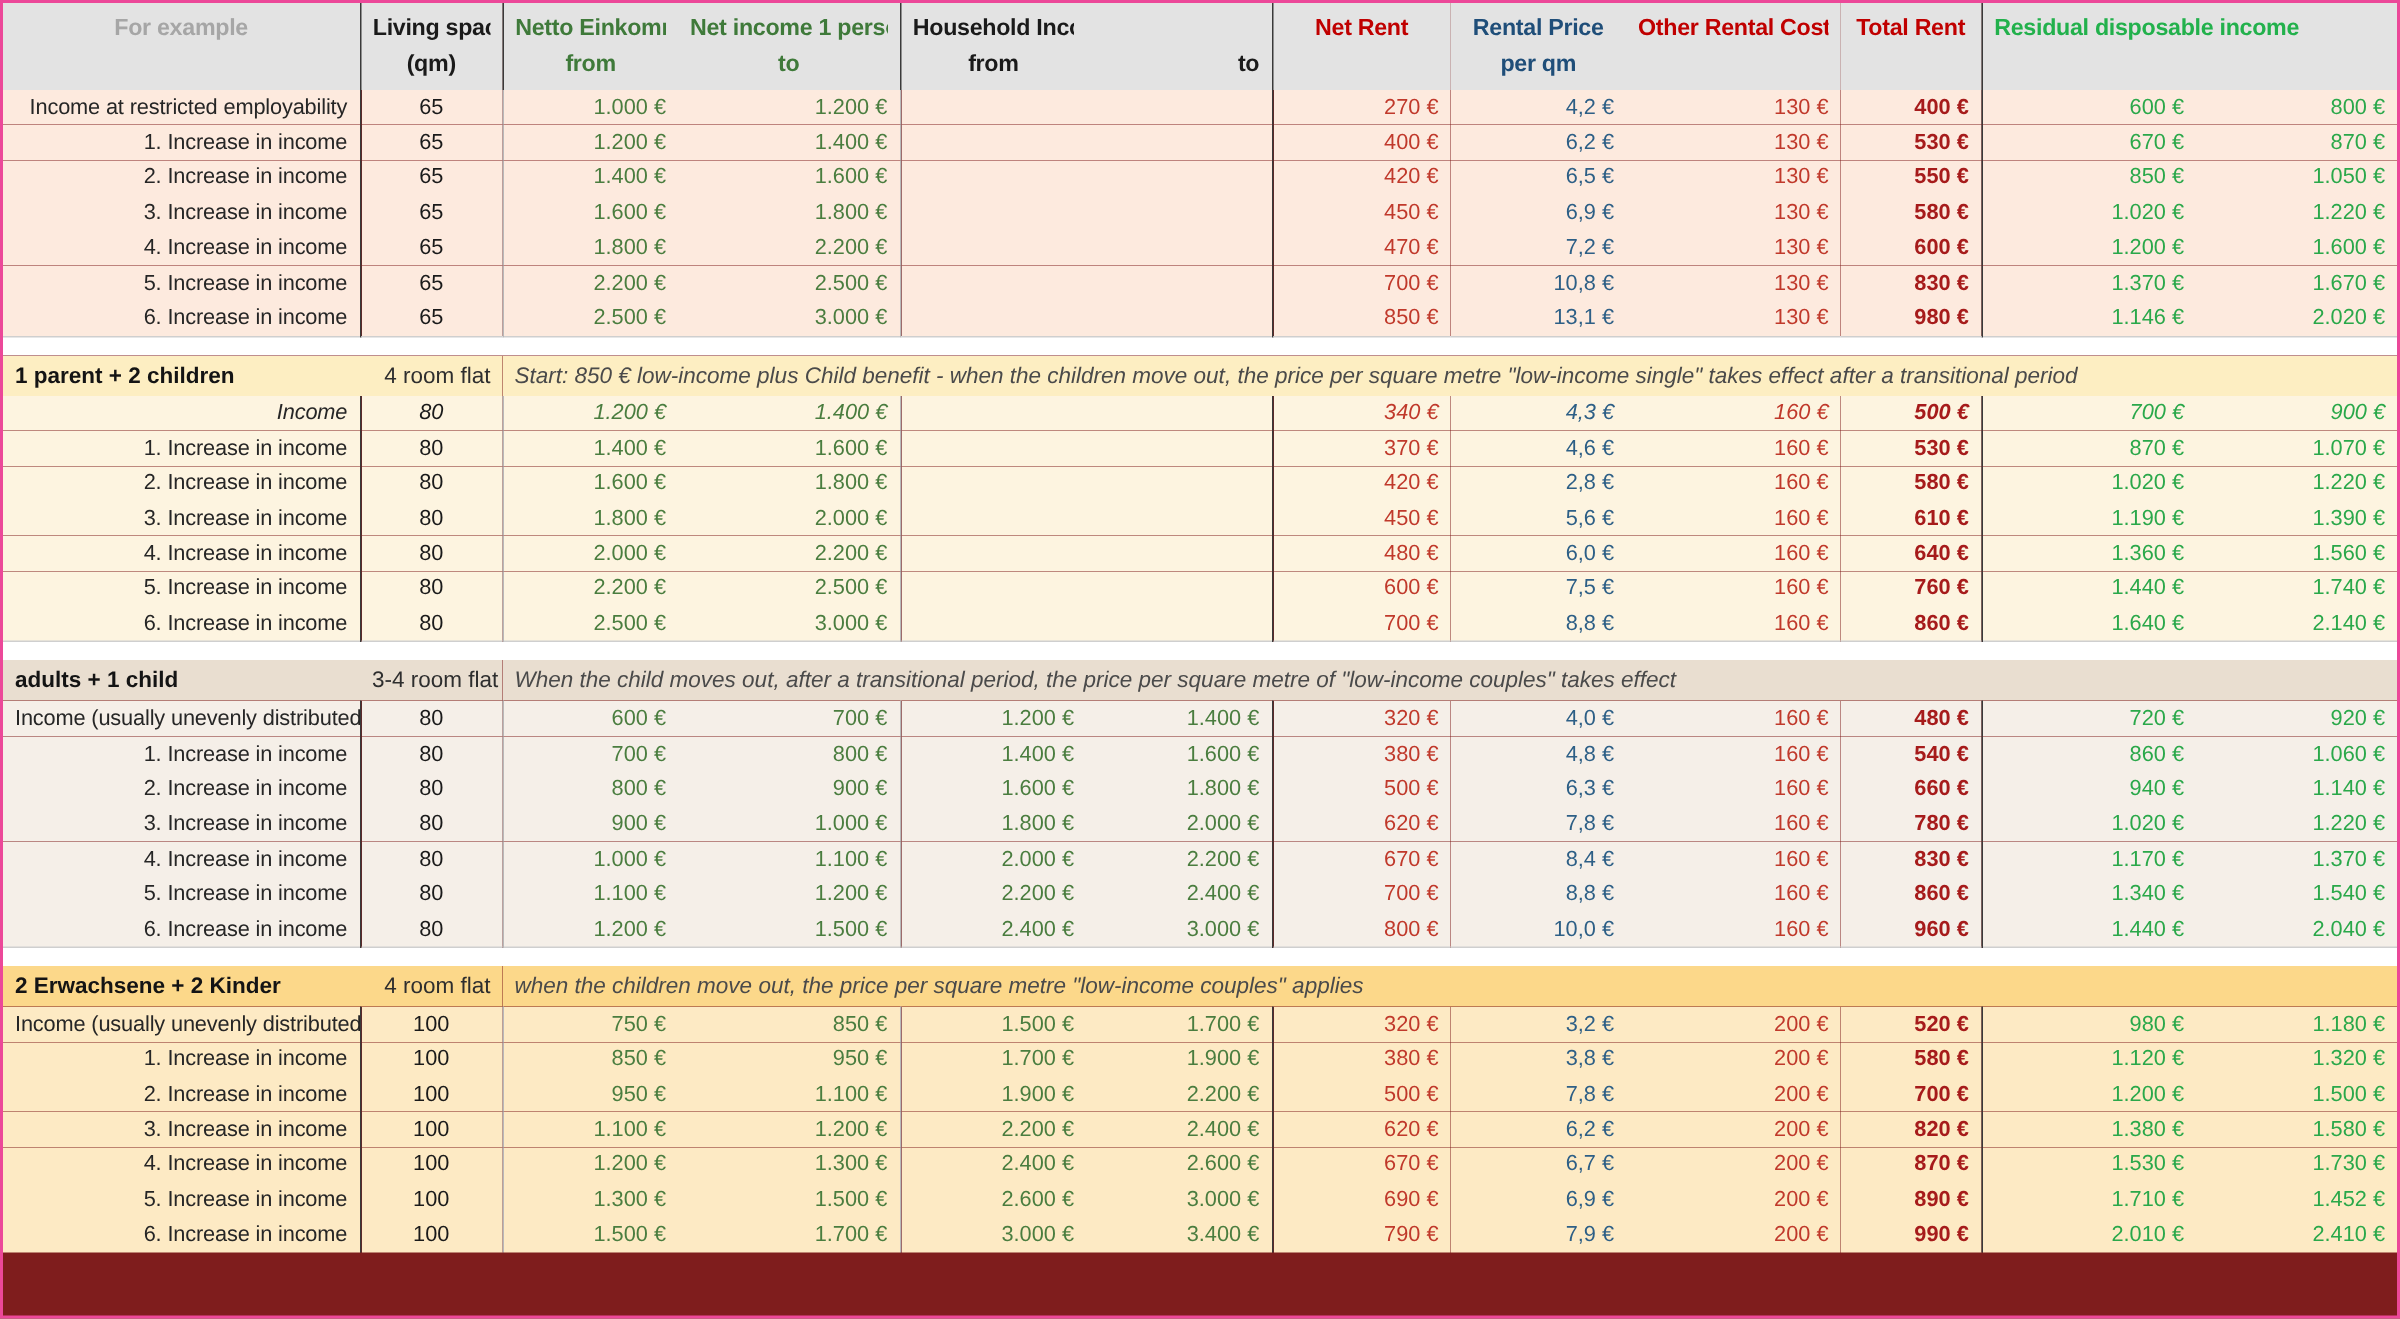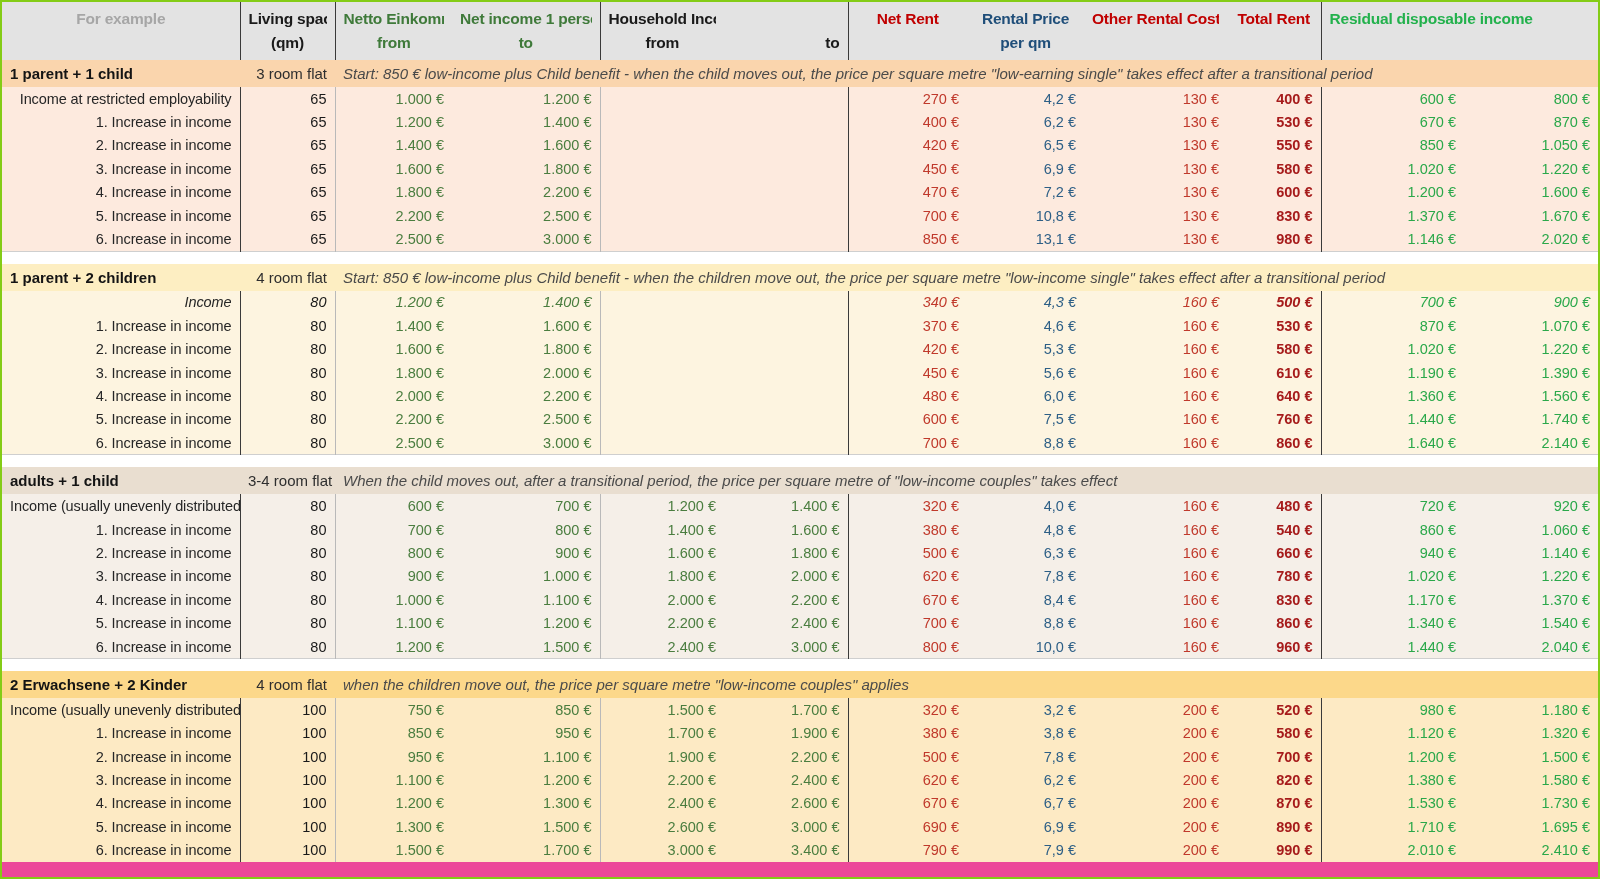--- a/index.html
+++ b/index.html
@@ -10,22 +10,22 @@
   body {
     width: 1600px;
     height: 879px;
     font-family: "Liberation Sans", sans-serif;
     overflow: hidden;
   }
   .sheet {
     width: 1600px;
     height: 879px;
     box-sizing: border-box;
-    border: 2px solid #84cc16;
-    background: #ec4899;
+    border: 2px solid #ec4899;
+    background: #7f1d1d;
     position: relative;
   }
   table.grid {
     border-collapse: collapse;
     table-layout: fixed;
     width: 1596px;
   }
   col.c-label    { width: 238px; }
   col.c-space    { width: 95px;  }
   col.c-netfrom  { width: 117px; }
@@ -112,21 +112,21 @@
   }
   td.cell-label {
     text-align: right;
     font-size: 12.8px;
     color: #262626;
     letter-spacing: -0.1px;
     padding-left: 5px;
     padding-right: 2px;
   }
   td.cell-num { text-align: right; }
-  td.cell-space { text-align: right; color: #1a1a1a; font-size: 15px; }
+  td.cell-space { text-align: center; color: #1a1a1a; font-size: 15px; }
   td.cell-green { color: #4a7d3f; }
   td.cell-red { color: #c0392b; }
   td.cell-blue { color: #2d5f86; }
   td.cell-total { color: #a61b1b; font-weight: bold; }
   td.cell-resid { color: #2aa84a; }
 
   
   tr.gap td { height: 12px; background: #ffffff; padding: 0; border: none; }
   tr.gap-top td { border-top: 1px solid #cfcfcf; }
 </style>
@@ -213,25 +213,20 @@
         </td>
         <td class="vl-left" colspan="2">
           <div class="hdr-inner">
             <div class="hdr-top t-left clr-brightgreen">Residual disposable income</div>
             <div class="hdr-bot t-left clr-brightgreen"></div>
           </div>
         </td>
       </tr>
     </thead>
     <tbody id="tbody">
-        <tr class="sect" style="background: rgb(250, 213, 173);">
-          <td class="sect-title">1 parent + 1 child</td>
-          <td class="sect-flat">3 room flat</td>
-          <td class="sect-note" colspan="10">Start: 850 € low-income plus Child benefit - when the child moves out, the price per square metre "low-earning single" takes effect after a transitional period</td>
-        </tr>
         <tr class="data" style="background: rgb(253, 234, 222);">
           <td class="cell-label">Income at restricted employability</td>
           <td class="cell-space vl-left">65</td>
           <td class="cell-num cell-green vl-left-thin">1.000 €</td>
           <td class="cell-num cell-green">1.200 €</td>
           <td class="cell-num cell-green vl-left-thin"></td>
           <td class="cell-num cell-green"></td>
           <td class="cell-num cell-red vl-left">270 €</td>
           <td class="cell-num cell-blue">4,2 €</td>
           <td class="cell-num cell-red">130 €</td>
@@ -360,21 +355,21 @@
           <td class="cell-num cell-resid">1.070 €</td>
         </tr>
         <tr class="data" style="background: rgb(253, 244, 224);">
           <td class="cell-label">2. Increase in income</td>
           <td class="cell-space vl-left">80</td>
           <td class="cell-num cell-green vl-left-thin">1.600 €</td>
           <td class="cell-num cell-green">1.800 €</td>
           <td class="cell-num cell-green vl-left-thin"></td>
           <td class="cell-num cell-green"></td>
           <td class="cell-num cell-red vl-left">420 €</td>
-          <td class="cell-num cell-blue">5,3 €</td>
+          <td class="cell-num cell-blue">2,8 €</td>
           <td class="cell-num cell-red">160 €</td>
           <td class="cell-num cell-total">580 €</td>
           <td class="cell-num cell-resid vl-left">1.020 €</td>
           <td class="cell-num cell-resid">1.220 €</td>
         </tr>
         <tr class="data" style="background: rgb(253, 244, 224);">
           <td class="cell-label">3. Increase in income</td>
           <td class="cell-space vl-left">80</td>
           <td class="cell-num cell-green vl-left-thin">1.800 €</td>
           <td class="cell-num cell-green">2.000 €</td>
@@ -618,21 +613,21 @@
           <td class="cell-space vl-left">100</td>
           <td class="cell-num cell-green vl-left-thin">1.300 €</td>
           <td class="cell-num cell-green">1.500 €</td>
           <td class="cell-num cell-green vl-left-thin">2.600 €</td>
           <td class="cell-num cell-green">3.000 €</td>
           <td class="cell-num cell-red vl-left">690 €</td>
           <td class="cell-num cell-blue">6,9 €</td>
           <td class="cell-num cell-red">200 €</td>
           <td class="cell-num cell-total">890 €</td>
           <td class="cell-num cell-resid vl-left">1.710 €</td>
-          <td class="cell-num cell-resid">1.695 €</td>
+          <td class="cell-num cell-resid">1.452 €</td>
         </tr>
         <tr class="data" style="background: rgb(253, 234, 196);">
           <td class="cell-label">6. Increase in income</td>
           <td class="cell-space vl-left">100</td>
           <td class="cell-num cell-green vl-left-thin">1.500 €</td>
           <td class="cell-num cell-green">1.700 €</td>
           <td class="cell-num cell-green vl-left-thin">3.000 €</td>
           <td class="cell-num cell-green">3.400 €</td>
           <td class="cell-num cell-red vl-left">790 €</td>
           <td class="cell-num cell-blue">7,9 €</td>

